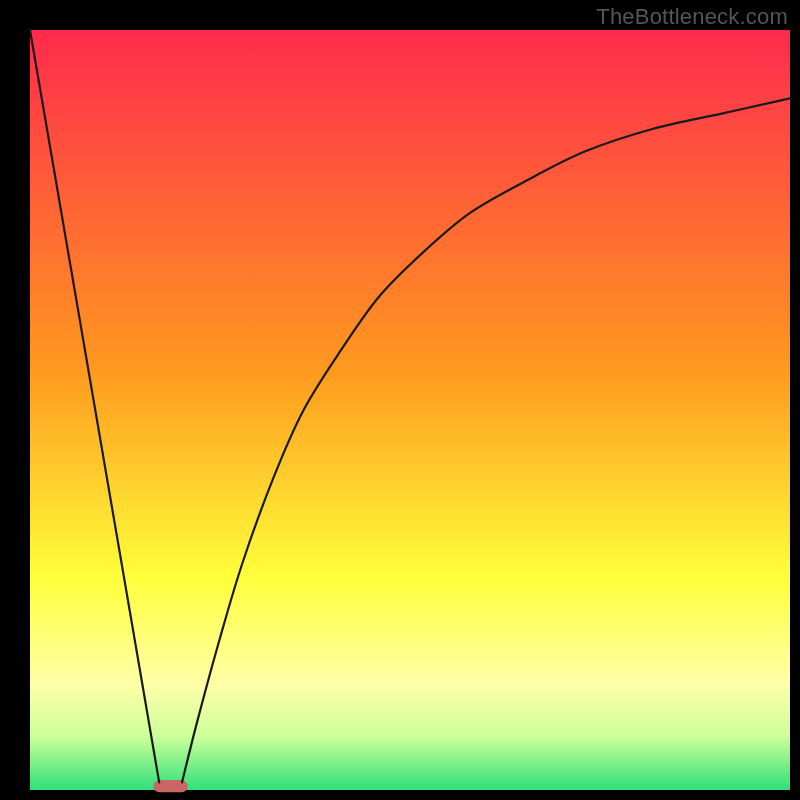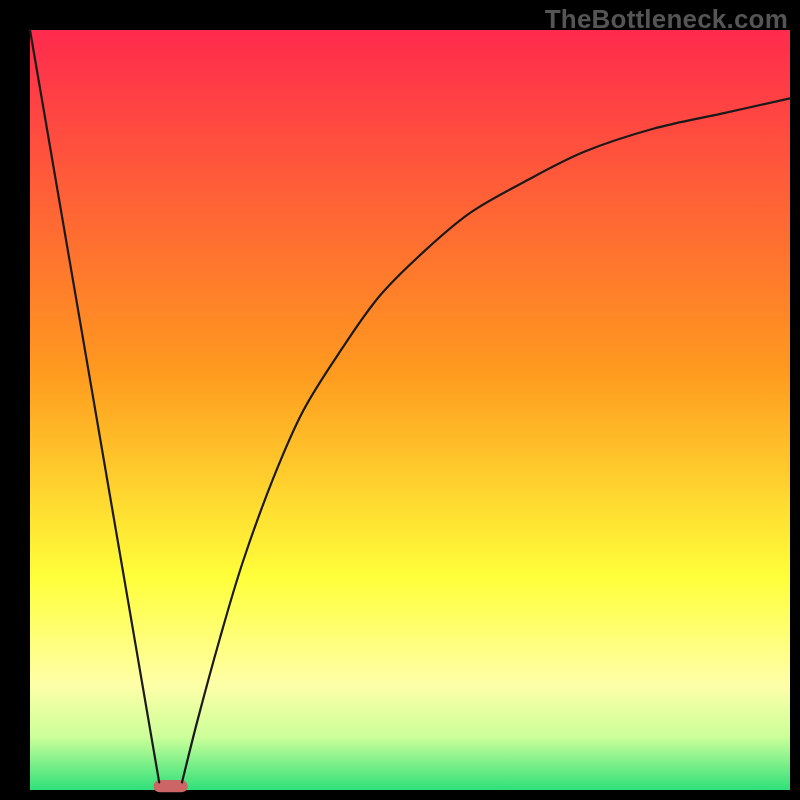--- a/index.html
+++ b/index.html
@@ -17,22 +17,22 @@
     height: 800px;
   }
   svg {
     display: block;
   }
   .watermark {
     position: absolute;
     top: 4px;
     right: 12px;
     color: #555;
-    font-size: 26px;
-    font-weight: 700;
+    font-size: 22px;
+    font-weight: 400;
     letter-spacing: 0.2px;
     user-select: none;
   }
 </style>
 </head>
 <body>
 
 <div class="container">
 
   <svg id="chart-svg" width="800" height="800" viewBox="0 0 800 800">

